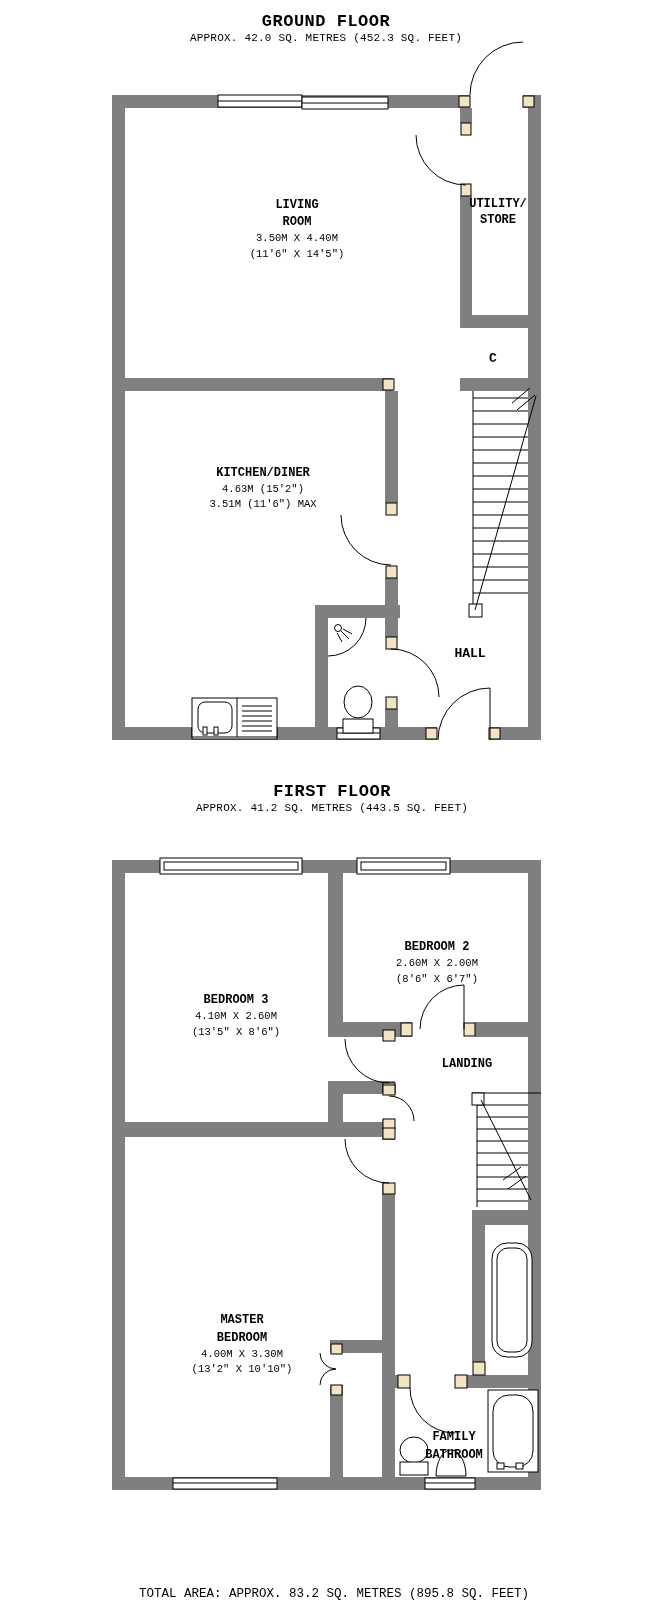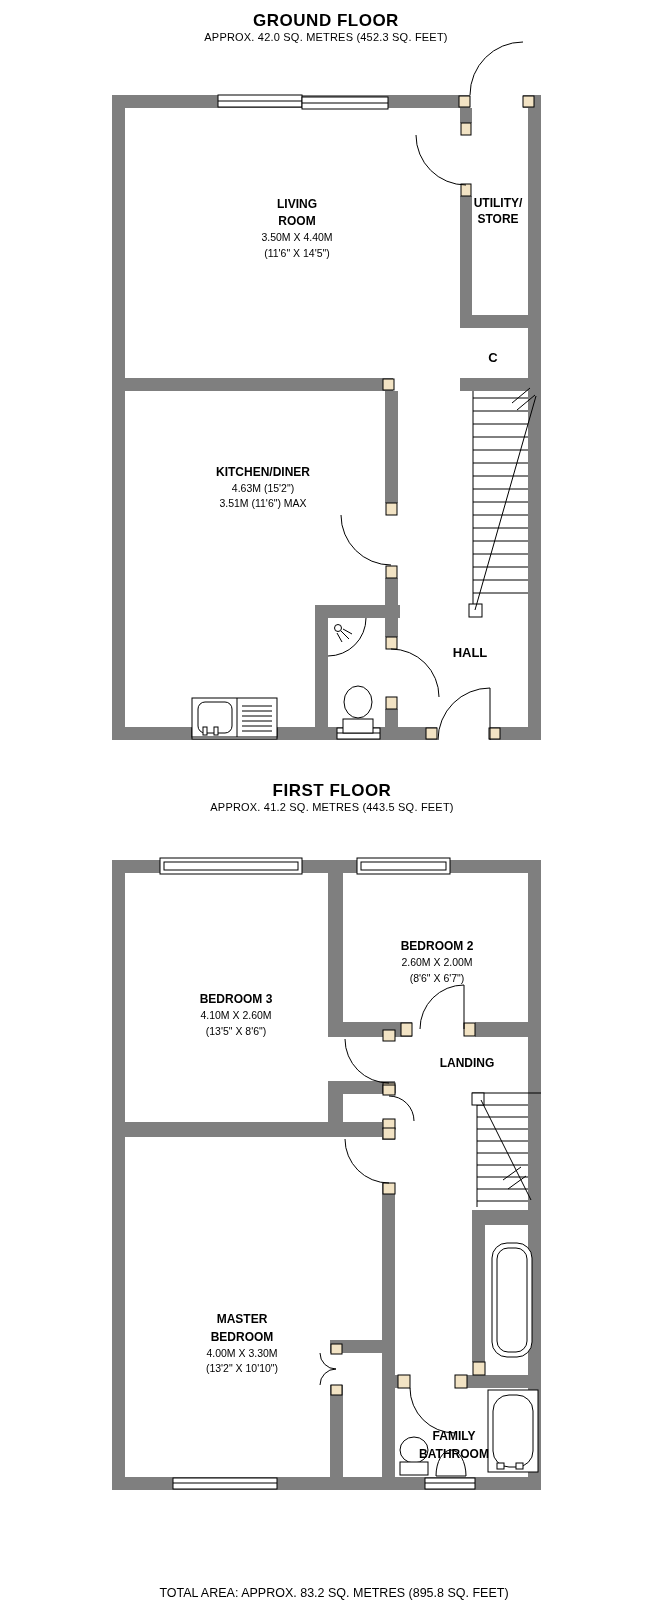--- a/index.html
+++ b/index.html
@@ -1,17 +1,17 @@
 <!DOCTYPE html>
 <html style="--wall: #7f7f7f; --jamb: #f2e3c4; --line: #000000;"><head>
 <meta charset="utf-8">
 <style>
   html,body{margin:0;padding:0;background:#fff;}
   .page{position:relative;width:672px;height:1600px;background:#fff;overflow:hidden;
-        font-family:Liberation Sans, sans-serif;}
+        font-family:Liberation Mono, monospace;}
   svg{position:absolute;left:0;display:block;}
   #ground-svg{top:0;}
   #first-svg{top:755px;}
   .wall{fill:var(--wall,#7f7f7f);stroke:none;}
   .jamb{fill:var(--jamb,#f2e3c4);stroke:#000;stroke-width:1;}
   .opening{fill:#fff;stroke:none;}
   .winbox{fill:#fff;stroke:#000;stroke-width:1;}
   .thin{fill:none;stroke:#000;stroke-width:1;}
   .fixture{fill:#fff;stroke:#000;stroke-width:1;}
   text{fill:#000;}

